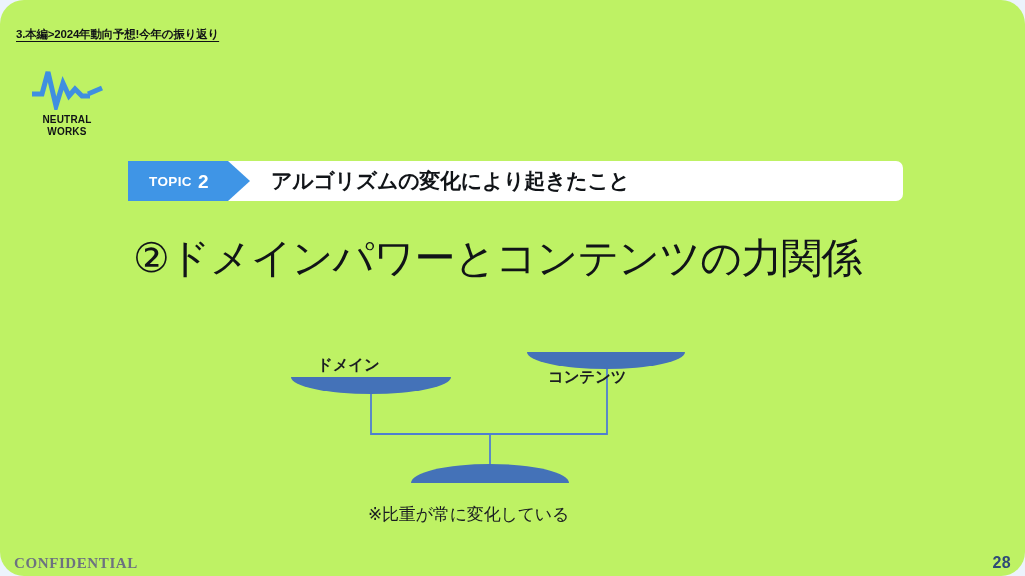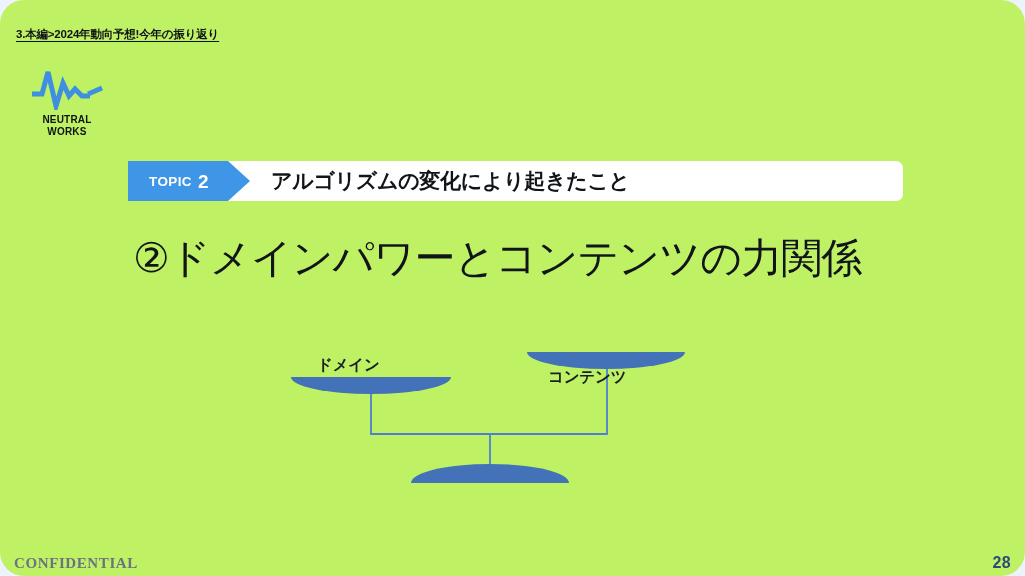--- a/index.html
+++ b/index.html
@@ -241,17 +241,18 @@
 
       <path d="M257 42 L415 42 A 79 17 0 0 1 257 42 Z" fill="#4472b8"></path>
 
       <path d="M141 173 A 79 19 0 0 1 299 173 Z" fill="#4472b8"></path>
     </svg>
 
     <div class="pan-label label-domain">ドメイン</div>
     <div class="pan-label label-content">コンテンツ</div>
   </div>
 
+  <div class="diagram-caption">※比重が常に変化している</div>
 
   <div class="confidential">CONFIDENTIAL</div>
   <div class="page-number">28</div>
 
 </div>
 
 </body></html>

